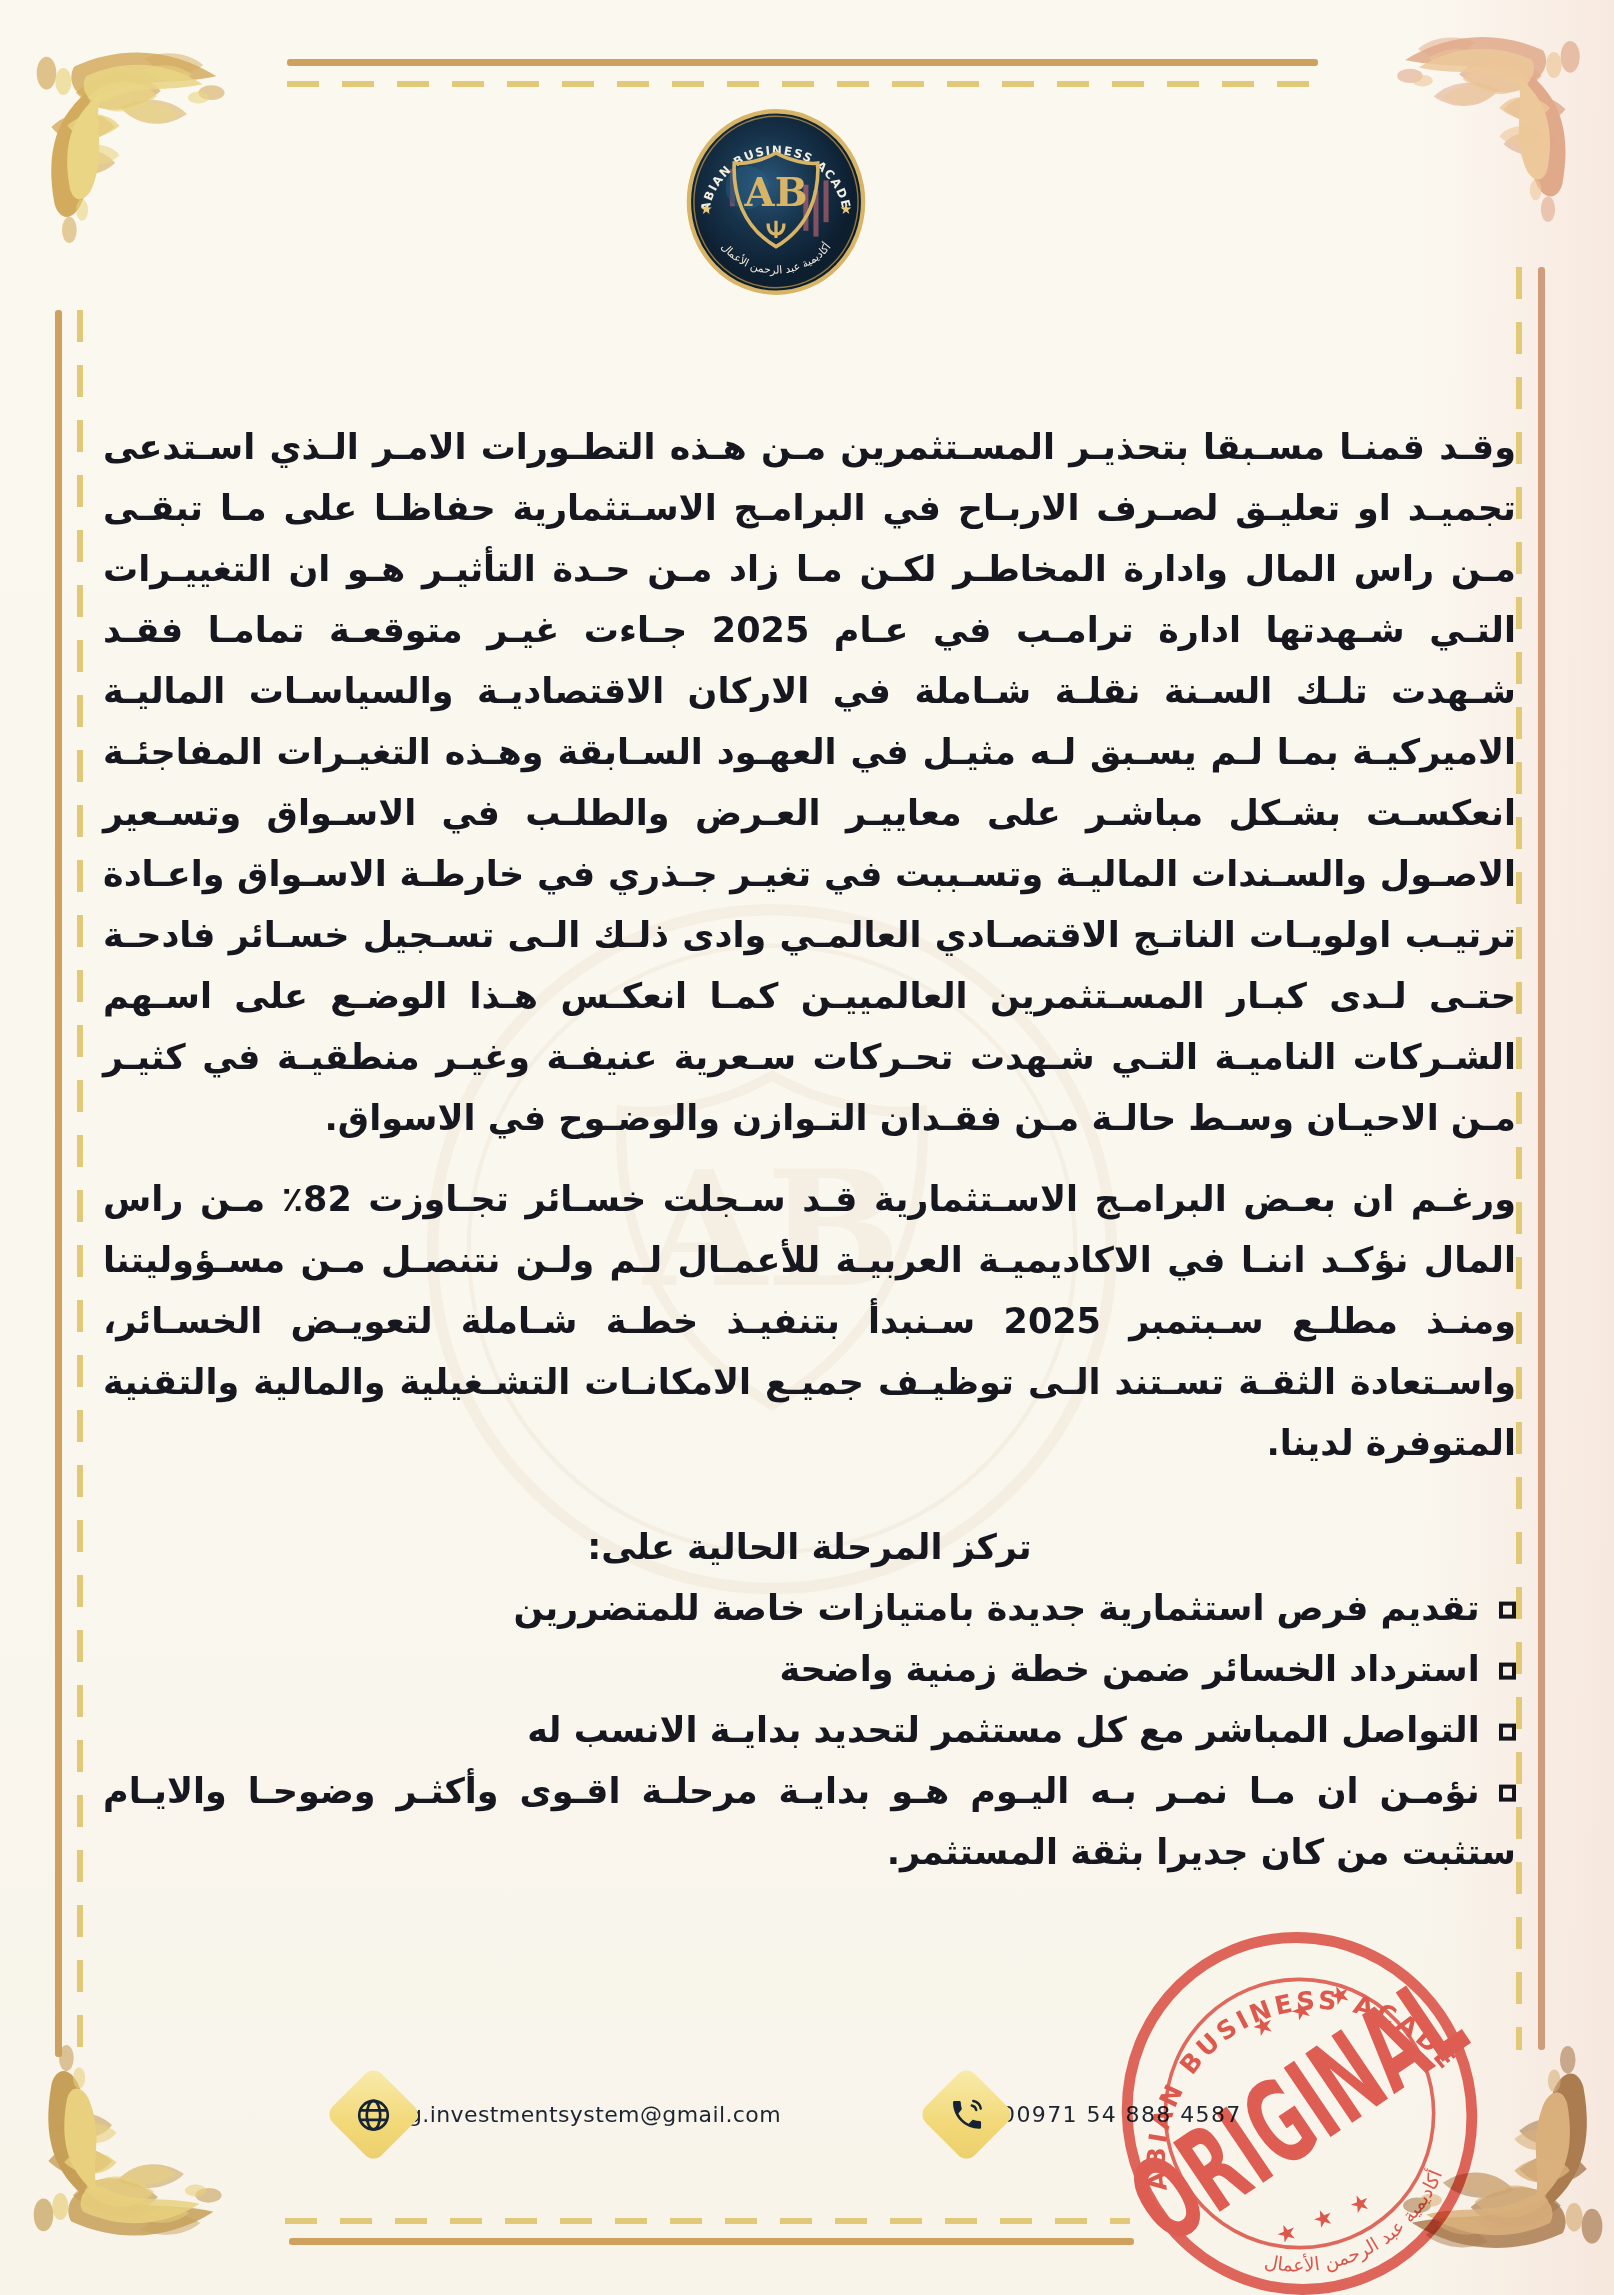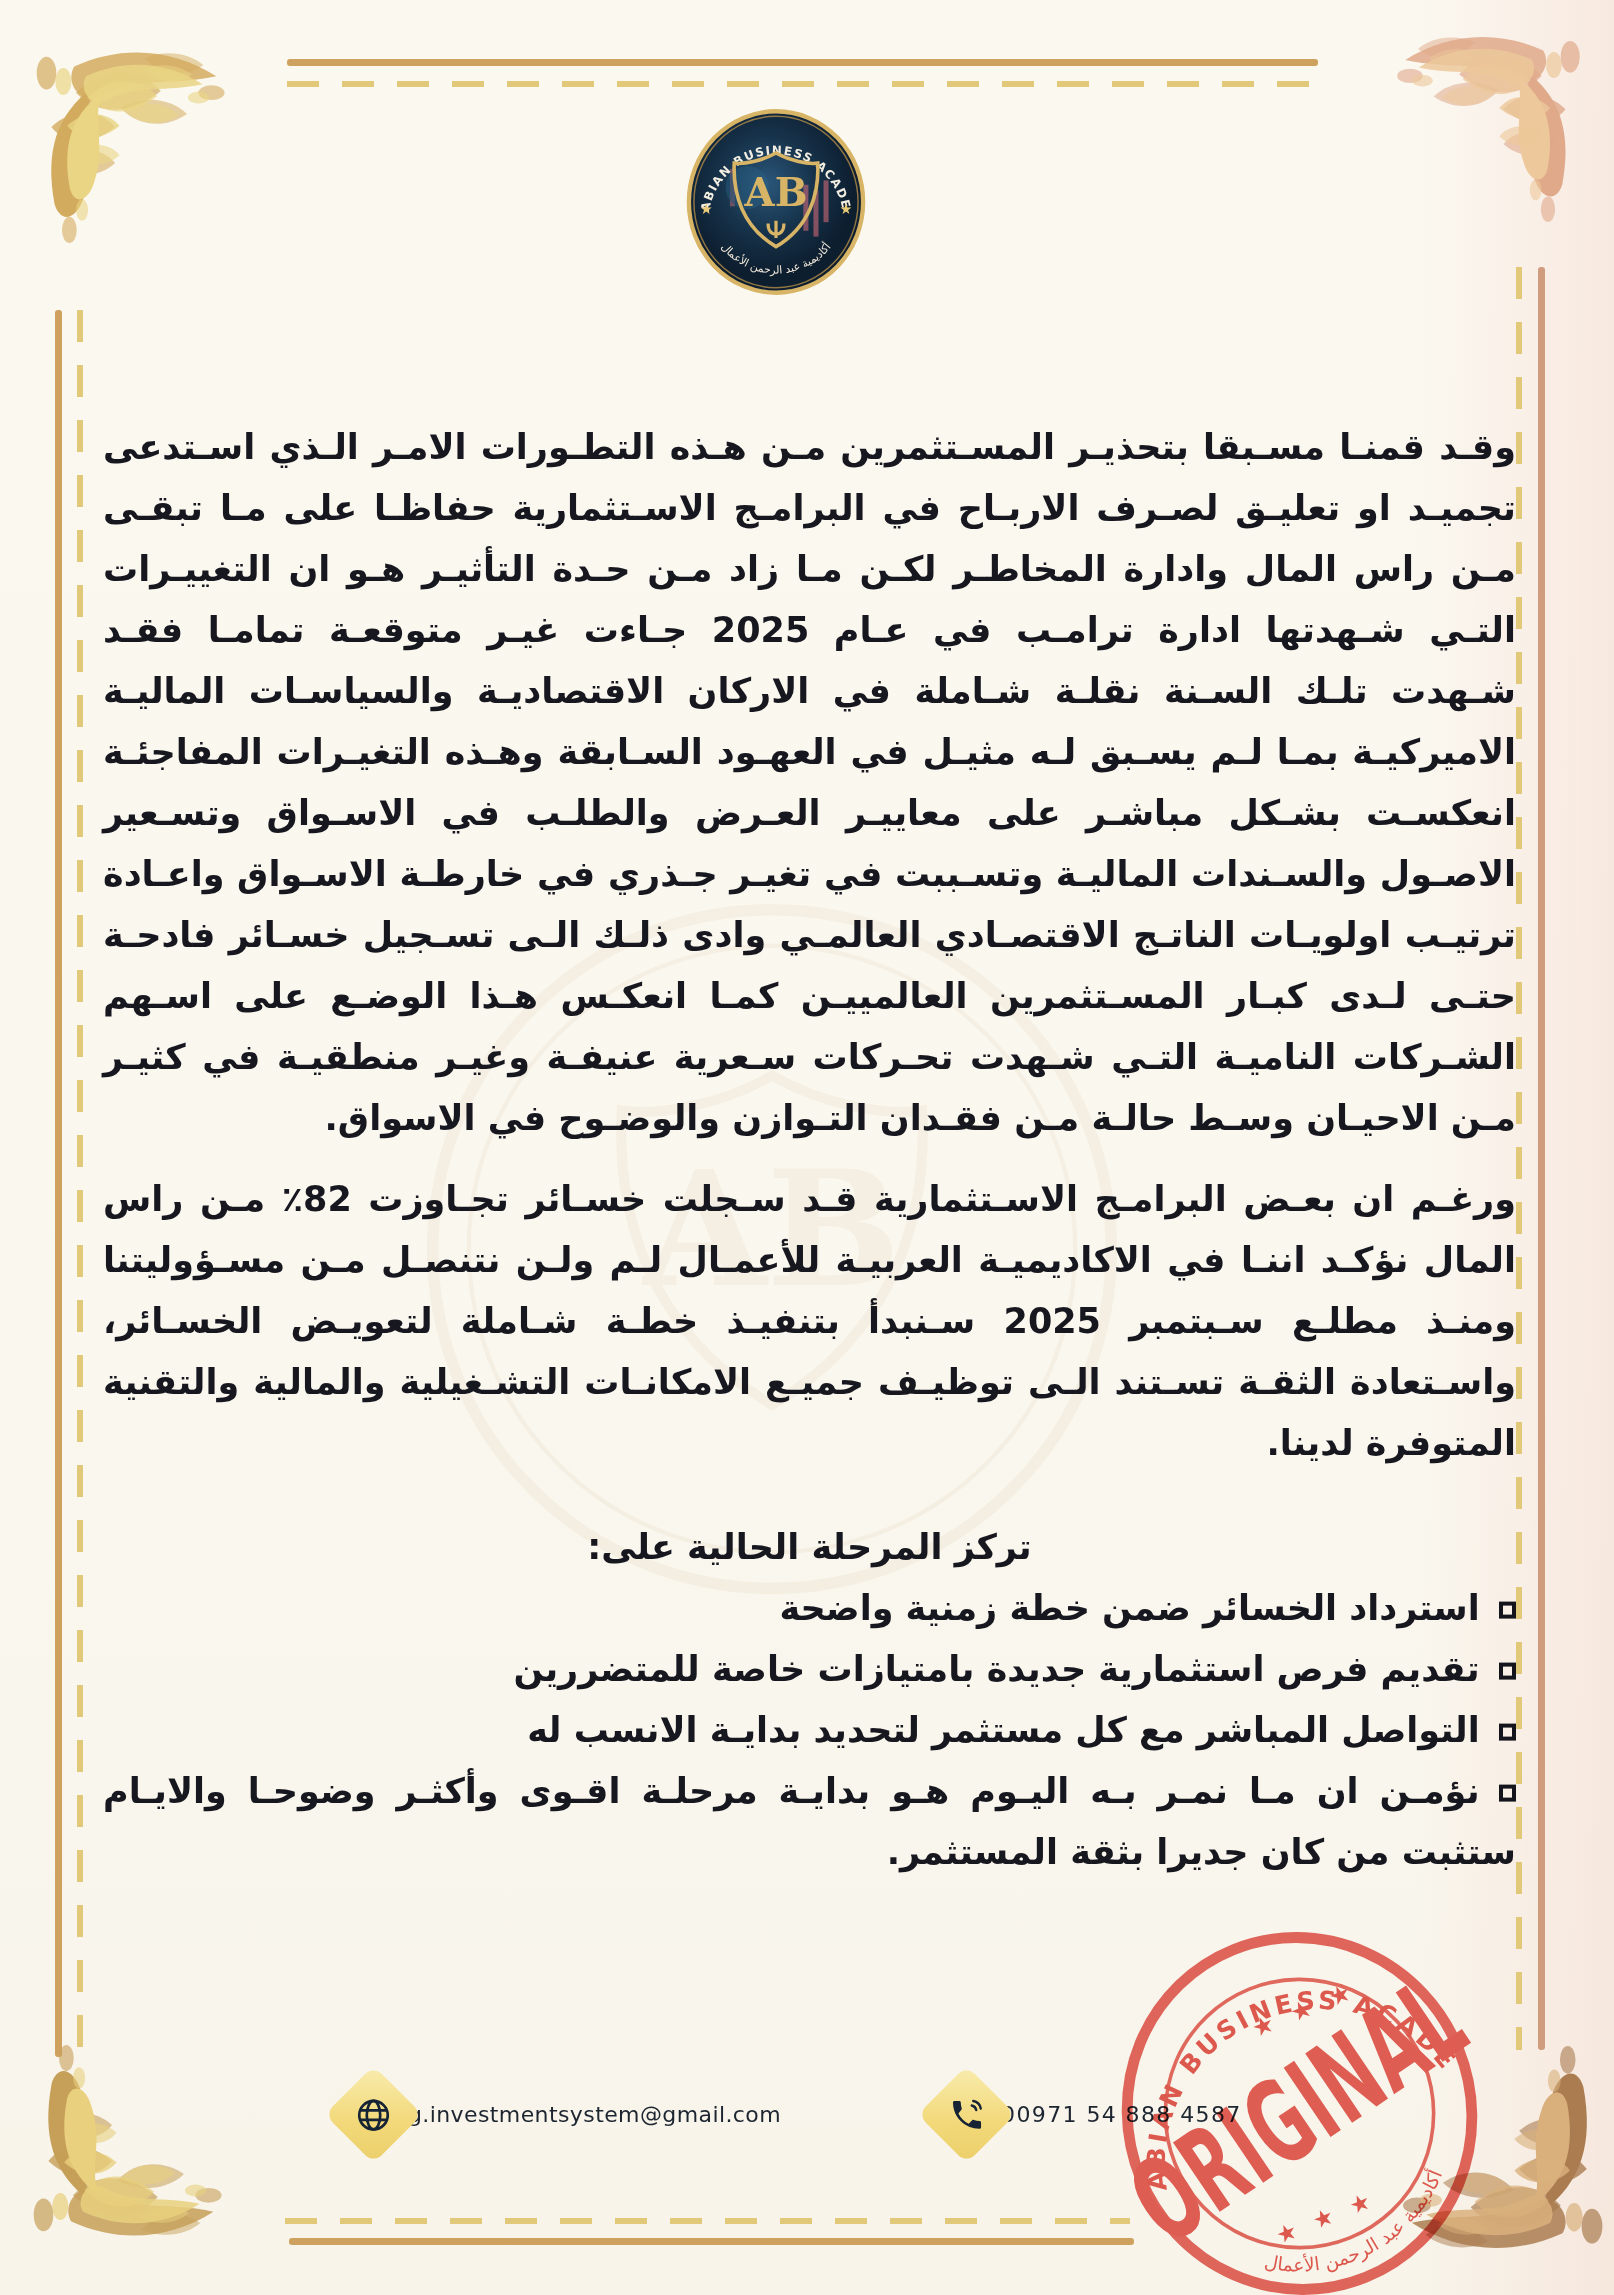--- a/index.html
+++ b/index.html
@@ -175,22 +175,22 @@
     <path d="M0,26 L0,50 M-11,30 C-11,42 -5,45 0,45 M11,30 C11,42 5,45 0,45" stroke="#d8b566" stroke-width="4.5" fill="none"></path>
     <text font-size="15" fill="#efe8da">
       <textPath href="#logoArcBot" startOffset="50%" text-anchor="middle">أكاديمية عبد الرحمن الأعمال</textPath>
     </text>
   </svg>
 
   <div class="content">
     <p>وقـد قمنـا مسـبقا بتحذيـر المسـتثمرين مـن هـذه التطـورات الامـر الـذي اسـتدعى تجميـد او تعليـق لصـرف الاربـاح في البرامـج الاسـتثمارية حفاظـا على مـا تبقـى مـن راس المال وادارة المخاطـر لكـن مـا زاد مـن حـدة التأثيـر هـو ان التغييـرات التـي شـهدتها ادارة ترامـب في عـام 2025 جـاءت غيـر متوقعـة تمامـا فقـد شـهدت تلـك السـنة نقلـة شـاملة في الاركان الاقتصاديـة والسياسـات الماليـة الاميركيـة بمـا لـم يسـبق لـه مثيـل في العهـود السـابقة وهـذه التغيـرات المفاجئـة انعكسـت بشـكل مباشـر على معاييـر العـرض والطلـب في الاسـواق وتسـعير الاصـول والسـندات الماليـة وتسـببت في تغيـر جـذري في خارطـة الاسـواق واعـادة ترتيـب اولويـات الناتـج الاقتصـادي العالمـي وادى ذلـك الـى تسـجيل خسـائر فادحـة حتـى لـدى كبـار المسـتثمرين العالمييـن كمـا انعكـس هـذا الوضـع على اسـهم الشـركات الناميـة التـي شـهدت تحـركات سـعرية عنيفـة وغيـر منطقيـة في كثيـر مـن الاحيـان وسـط حالـة مـن فقـدان التـوازن والوضـوح في الاسواق.</p>
     <p class="p2">ورغـم ان بعـض البرامـج الاسـتثمارية قـد سـجلت خسـائر تجـاوزت 82٪ مـن راس المال نؤكـد اننـا في الاكاديميـة العربيـة للأعمـال لـم ولـن نتنصـل مـن مسـؤوليتنا ومنـذ مطلـع سـبتمبر 2025 سـنبدأ بتنفيـذ خطـة شـاملة لتعويـض الخسـائر، واسـتعادة الثقـة تسـتند الـى توظيـف جميـع الامكانـات التشـغيلية والمالية والتقنية المتوفرة لدينا.</p>
     <p class="list-head">تركز المرحلة الحالية على:</p>
+    <p class="bullet"><span class="sq"></span><span>تقديم فرص استثمارية جديدة بامتيازات خاصة للمتضررين</span></p>
     <p class="bullet"><span class="sq"></span><span>استرداد الخسائر ضمن خطة زمنية واضحة</span></p>
-    <p class="bullet"><span class="sq"></span><span>تقديم فرص استثمارية جديدة بامتيازات خاصة للمتضررين</span></p>
     <p class="bullet"><span class="sq"></span><span>التواصل المباشر مع كل مستثمر لتحديد بدايـة الانسب له</span></p>
     <p class="bullet"><span class="sq"></span><span>نؤمـن ان مـا نمـر بـه اليـوم هـو بدايـة مرحلـة اقـوى وأكثـر وضوحـا والايـام ستثبت من كان جديرا بثقة المستثمر.</span></p>
   </div>
 
   <div class="footer-item f-email">
     <div class="diamond">
       <svg width="38" height="38" viewBox="0 0 48 48">
         <g fill="none" stroke="#152335" stroke-width="3.4">
           <circle cx="24" cy="24" r="18"></circle>
           <ellipse cx="24" cy="24" rx="8.5" ry="18"></ellipse>

